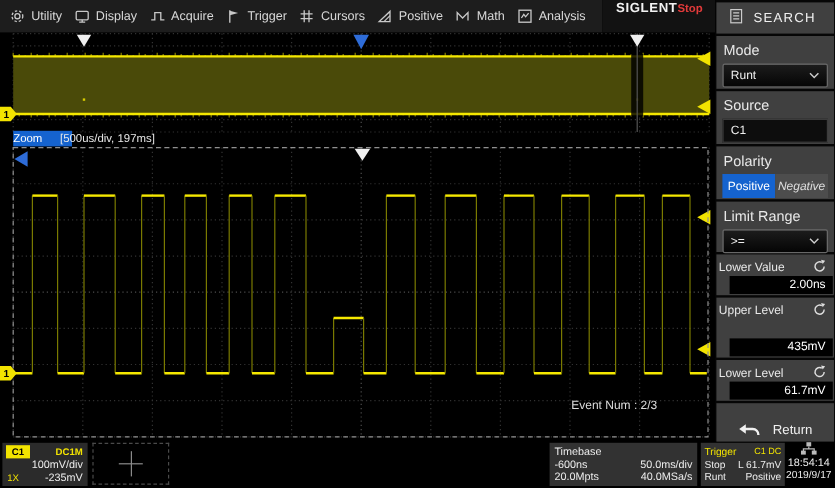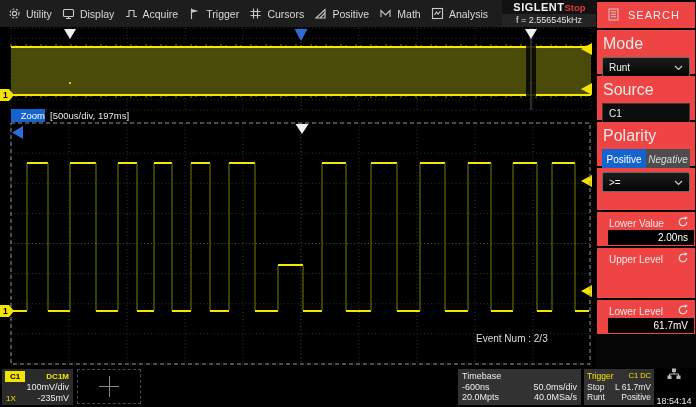--- a/index.html
+++ b/index.html
@@ -10,41 +10,41 @@
   .menu-bar{left:0;top:0;width:502px;height:27px;background:#1d1d1d;display:flex;align-items:center;
             justify-content:space-between;padding:0 14px 0 8px;box-sizing:border-box;}
   .menu-item{display:flex;align-items:center;gap:5px;color:#d8d8d8;font-size:10.5px;white-space:nowrap;cursor:default;}
   .menu-item svg{display:block;}
   .logo-box{left:502px;top:0;width:94px;height:27px;background:#121212;}
   .brand-row{display:flex;justify-content:center;align-items:center;padding:1px 5px 0 6px;height:12px;}
   .brand{color:#f2f2f2;font-weight:bold;font-size:11px;letter-spacing:.5px;}
   .stop{color:#e23a3a;font-size:9.5px;font-weight:bold;}
   .freq-row{margin-top:1px;background:#242424;color:#e8e8e8;font-size:9px;text-align:center;height:13px;line-height:13px;}
   
-  .zoom-tag{left:11px;top:109px;width:34px;height:13px;background:#1563cf;color:#fff;font-size:9.5px;
-            text-align:right;line-height:13px;}
+  .zoom-tag{left:11px;top:109px;width:49px;height:13px;background:#1563cf;color:#fff;font-size:9.5px;
+            text-align:left;line-height:13px;}
   .zoom-info{left:50px;top:109px;height:13px;color:#e8e8e8;font-size:9.5px;line-height:13px;}
   .event-num{left:476px;top:333px;color:#dcdcdc;font-size:10px;}
   
   .sidebar{left:596px;top:0;width:100px;height:368px;background:#060606;box-sizing:border-box;
            padding-top:2px;display:flex;flex-direction:column;gap:2px;}
-  .panel{background:#ef4444;margin:0 1px;position:relative;box-sizing:border-box;flex:none;}
+  .panel{background:#404040;margin:0 1px;position:relative;box-sizing:border-box;flex:none;}
   .search-head{display:flex;align-items:center;gap:9px;padding-left:11px;color:#f0f0f0;font-size:11px;
                letter-spacing:1px;height:100%;}
-  .sec-label{color:#e8e8e8;font-size:16px;padding:5px 0 0 6px;}
+  .sec-label{color:#e8e8e8;font-size:12px;padding:5px 0 0 6px;}
   .dropdown{margin:4px 5px 0 5px;height:20px;background:linear-gradient(#1c1c1c,#050505);border:1px solid #686868;
             border-radius:2px;color:#f0f0f0;font-size:10px;display:flex;align-items:center;
             justify-content:space-between;padding:0 6px;box-sizing:border-box;}
   .plainbox{margin:4px 5px 0 5px;height:20px;background:#0d0d0d;border:1px solid #3c3c3c;color:#f0f0f0;
             font-size:10px;display:flex;align-items:center;padding:0 6px;box-sizing:border-box;}
   .btn-row{display:flex;margin:4px 5px 0 5px;height:20px;}
   .btn{flex:1;font-size:10px;display:flex;align-items:center;justify-content:center;cursor:default;}
   .btn.sel{background:#1563cf;color:#fff;}
   .btn.unsel{background:#4d4d4d;color:#dedede;font-style:italic;}
-  .field-head{display:flex;justify-content:space-between;align-items:center;padding:4px 6px 0 12px;
+  .field-head{display:flex;justify-content:space-between;align-items:center;padding:4px 6px 0 2px;
               color:#e8e8e8;font-size:10px;}
   .value-box{position:absolute;left:11px;right:1px;bottom:1px;height:15px;background:#000;color:#fff;
              font-size:10px;display:flex;align-items:center;justify-content:flex-end;padding-right:6px;}
   .return-panel{display:flex;align-items:center;justify-content:center;gap:9px;color:#f0f0f0;font-size:11px;height:100%;}
   
   .bottom-bar{left:0;top:368px;width:696px;height:39px;background:#000;}
   .ch-panel{left:2px;top:1px;width:71px;height:36px;background:#2b2b2b;}
   .ch-badge{left:3px;top:2px;width:20px;height:11px;background:#f2e300;color:#000;font-weight:bold;
             font-size:8px;text-align:center;line-height:11px;}
   .ch-coupling{right:4px;top:3px;color:#f2e300;font-size:8px;font-weight:bold;}
@@ -54,21 +54,21 @@
   .add-box{left:77px;top:1px;width:62px;height:33px;border:1px dashed #4a4a4a;}
   .cross-h{left:21px;top:16px;width:20px;height:1px;background:#8a8a8a;}
   .cross-v{left:31px;top:6px;width:1px;height:21px;background:#8a8a8a;}
   .tb-panel{left:458px;top:1px;width:123px;height:36px;background:#323232;color:#ececec;font-size:9px;
             padding:2px 4px;box-sizing:border-box;}
   .trg-panel{left:584px;top:1px;width:70px;height:36px;background:#323232;color:#ececec;font-size:8.5px;
              padding:2px 3px;box-sizing:border-box;}
   .row{display:flex;justify-content:space-between;line-height:10.5px;}
   .ylw{color:#f2e300;}
   .clock{left:652px;top:0;width:44px;height:39px;color:#ececec;font-size:9px;text-align:center;}
-  .clock .t{margin-top:17px;}
+  .clock .t{margin-top:1px;}
   .clock .d{font-size:8.5px;}
 </style>
 </head>
 <body>
 
 <div id="screen">
 
   <svg id="wave-svg" class="abs" style="left:0;top:0;" width="596" height="368">
       <line x1="11" y1="28" x2="11" y2="110" stroke="#323232" stroke-width="1" stroke-dasharray="1 2.5"></line>
       <line x1="11" y1="123" x2="11" y2="364" stroke="#323232" stroke-width="1" stroke-dasharray="1 2.5"></line>
@@ -488,21 +488,20 @@
         </span>
       <span>Analysis</span>
     </div>
   </div>
 
   <div class="abs logo-box">
     <div class="brand-row">
       <span class="brand">SIGLENT</span>
       <span class="stop">Stop</span>
     </div>
-    <div class="freq-row">f = 2.556545kHz</div>
   </div>
 
   <div class="abs zoom-tag">Zoom</div>
   <div class="abs zoom-info">[500us/div, 197ms]</div>
   <div class="abs event-num">Event Num : 2/3</div>
 
   <div class="abs sidebar">
     <div class="panel" style="height:26px;">
       <div class="search-head">
         <span><svg width="11" height="13" stroke="#cccccc" fill="none" stroke-width="1">
@@ -528,20 +527,21 @@
       </div>
     </div>
     <div class="panel" style="height:44px;">
       <div class="sec-label">Polarity</div>
       <div class="btn-row">
         <div class="btn sel">Positive</div>
         <div class="btn unsel">Negative</div>
       </div>
     </div>
     <div class="panel" style="height:42px;">
+      <div class="sec-label">Limit Range</div>
       <div class="dropdown">
         <span>&gt;=</span>
         <span><svg width="9" height="6">
               <path d="M1,1 L4.5,4.5 L8,1" stroke="#cccccc" fill="none" stroke-width="1.2"></path>
             </svg></span>
       </div>
     </div>
     <div class="panel" style="height:34px;">
       <div class="field-head">
         <span>Lower Value</span>
@@ -553,30 +553,40 @@
       <div class="value-box">2.00ns</div>
     </div>
     <div class="panel" style="height:50px;">
       <div class="field-head">
         <span>Upper Level</span>
         <span><svg width="12" height="12">
               <path d="M9.8,6 A3.8,3.8 0 1 1 7.9,2.7" stroke="#dddddd" fill="none" stroke-width="1.2"></path>
               <polygon points="7.2,0.5 10.6,1.3 8.6,4" fill="#dddddd"></polygon>
             </svg></span>
       </div>
+      <div class="value-box">435mV</div>
     </div>
     <div class="panel" style="height:34px;">
       <div class="field-head">
         <span>Lower Level</span>
         <span><svg width="12" height="12">
               <path d="M9.8,6 A3.8,3.8 0 1 1 7.9,2.7" stroke="#dddddd" fill="none" stroke-width="1.2"></path>
               <polygon points="7.2,0.5 10.6,1.3 8.6,4" fill="#dddddd"></polygon>
             </svg></span>
       </div>
       <div class="value-box">61.7mV</div>
+    </div>
+    <div class="panel" style="height:46px;">
+      <div class="return-panel">
+        <span><svg width="20" height="13">
+              <path d="M17,11.5 A4.8,4.8 0 0 0 12.2,6.5 H5.5" stroke="#f0f0f0" stroke-width="2" fill="none"></path>
+              <polygon points="6.5,2.5 1,6.5 6.5,10.5" fill="#f0f0f0"></polygon>
+            </svg></span>
+        <span>Return</span>
+      </div>
     </div>
   </div>
 
   <div class="abs bottom-bar">
     <div class="abs ch-panel">
       <div class="abs ch-badge">C1</div>
       <div class="abs ch-coupling">DC1M</div>
       <div class="abs ch-scale">100mV/div</div>
       <div class="abs ch-probe">1X</div>
       <div class="abs ch-offset">-235mV</div>

